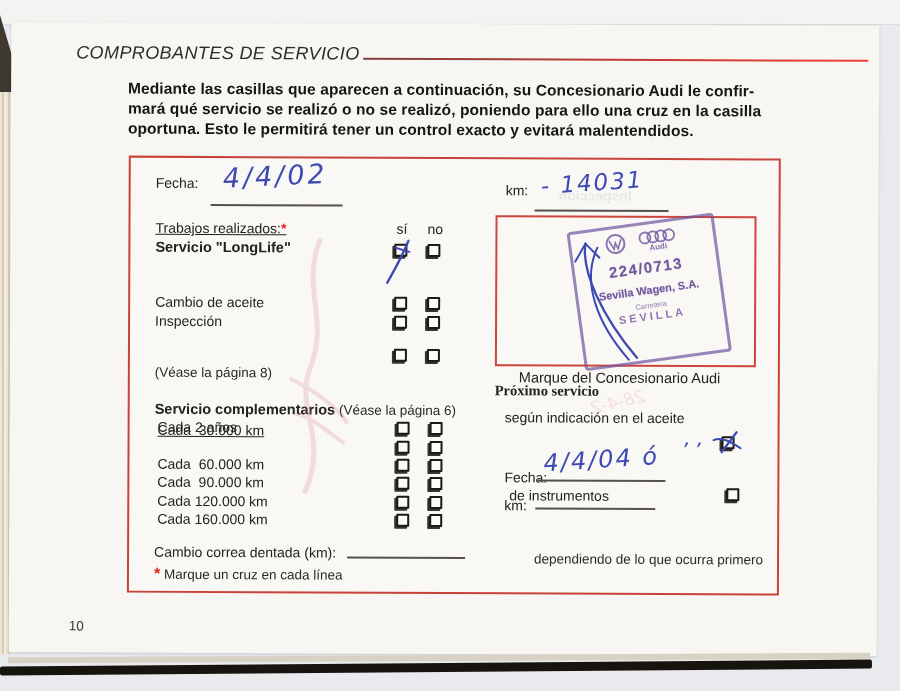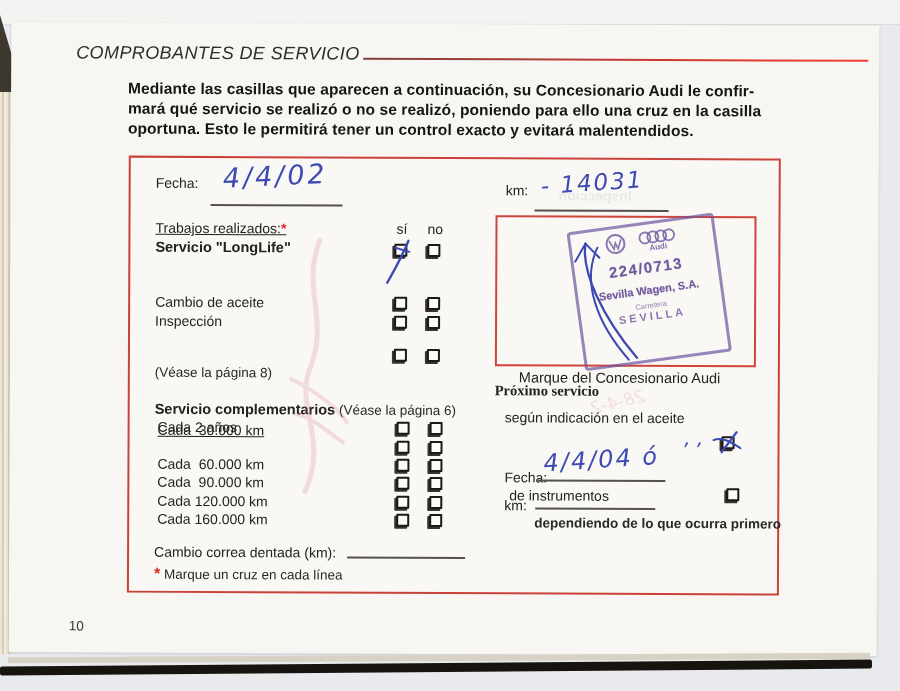--- a/index.html
+++ b/index.html
@@ -184,21 +184,21 @@
       <span class="lbl" style="left:375px;top:310px;">Fecha:</span>
       <span class="wline" style="left:408px;top:320px;width:128px;height:1.5px;"></span>
       <span class="hw" style="left:414px;top:286px;font-size:24px;letter-spacing:2px;transform:rotate(-4deg);">4/4/04 ó</span>
       <span class="hw" style="left:552px;top:278px;font-size:20px;">’ ’</span>
 
       <span class="cb" style="left:597px;top:328px;"></span>
 
       <span class="lbl" style="left:375px;top:338px;">km:</span>
       <span class="wline" style="left:406px;top:348px;width:120px;height:1.5px;"></span>
 
-      <span class="lbl note" style="left:405px;top:356px;font-weight:bold;">dependiendo de lo que ocurra primero</span>
+      <span class="lbl note" style="left:405px;top:392px;">dependiendo de lo que ocurra primero</span>
     </div>
 
     <div class="pagenum">10</div>
   </div>
 
   <div class="edge-bottom"></div>
   <div class="shadow-band"></div>
 </div>
 
 </body></html>

